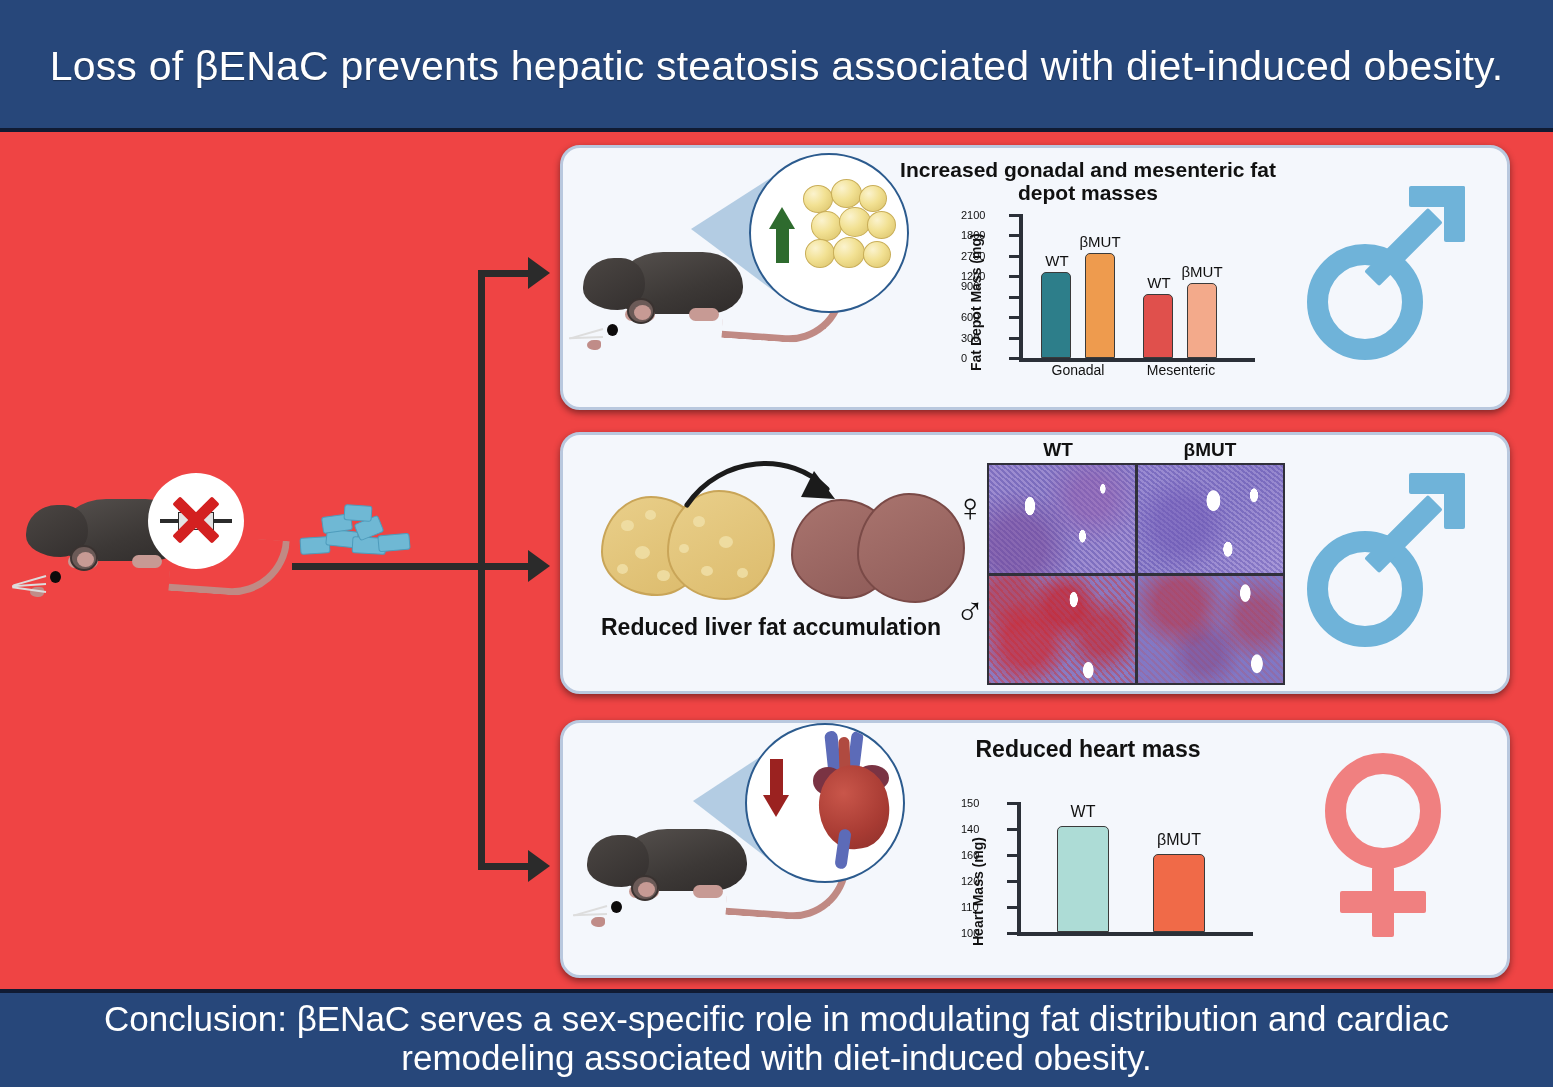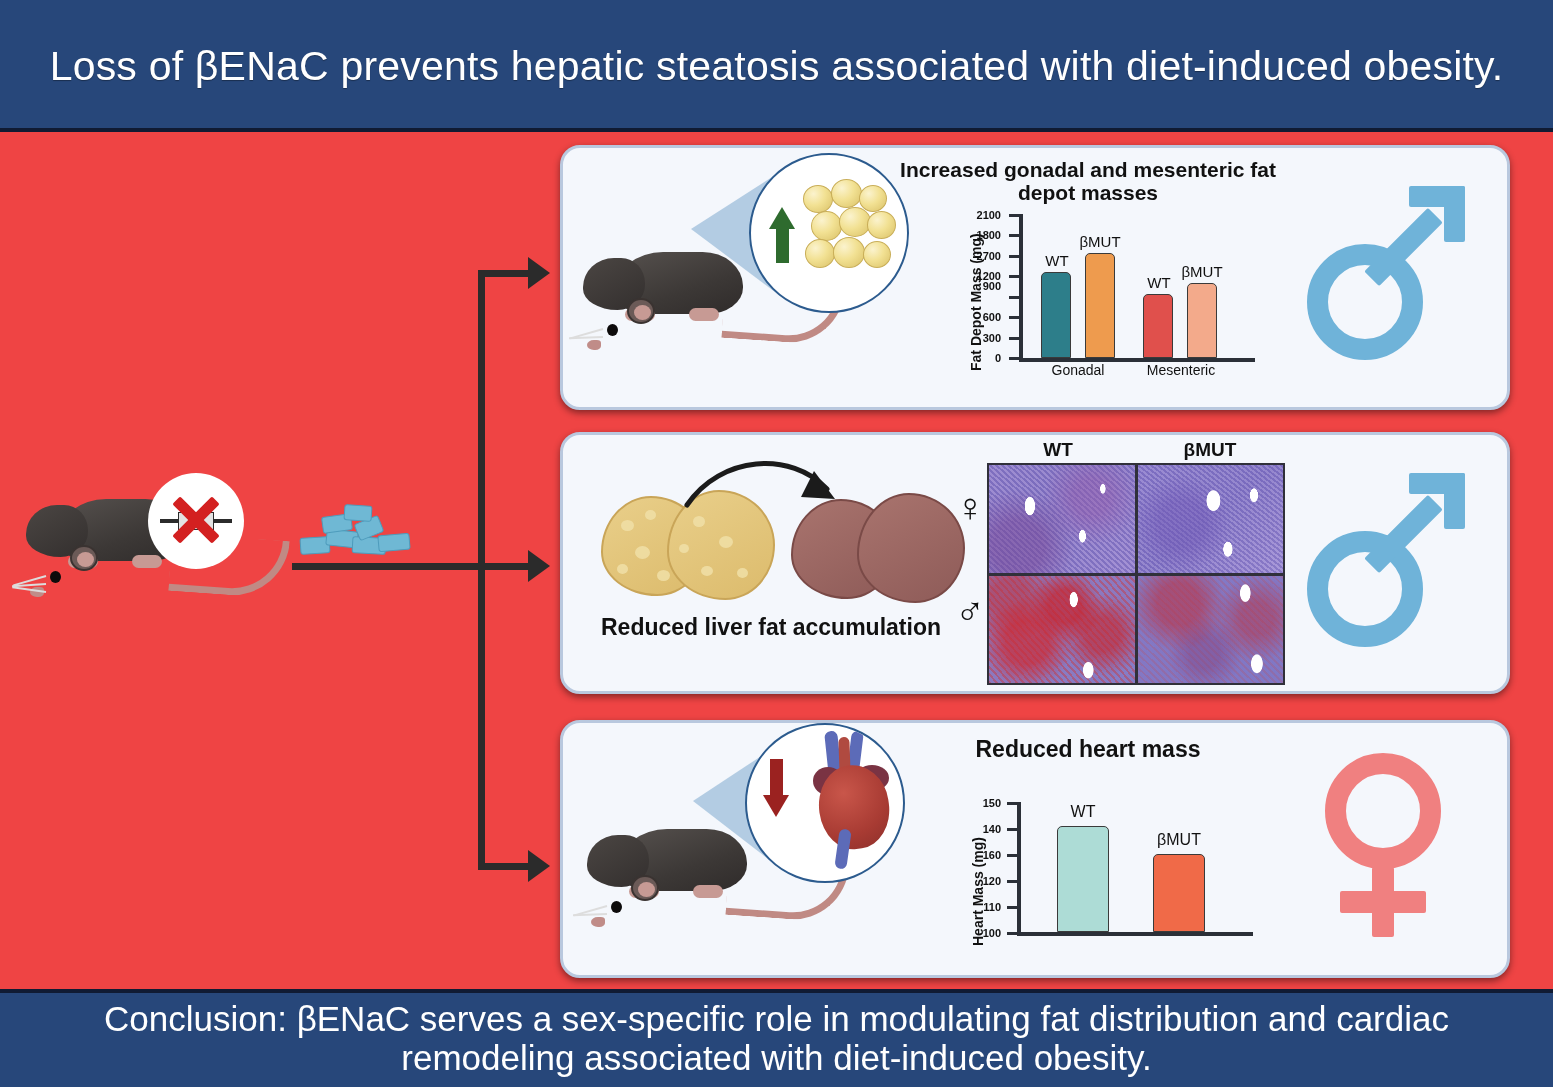--- a/index.html
+++ b/index.html
@@ -276,23 +276,22 @@
   .chart { position: absolute; }
   .y-title {
     position: absolute; transform-origin: center;
     transform: rotate(-90deg); white-space: nowrap;
     font-weight: bold; color: #111;
   }
   .axis-v { position: absolute; background: #2B3038; width: 4px; }
   .axis-h { position: absolute; background: #2B3038; height: 4px; }
   .tick { position: absolute; background: #2B3038; height: 3px; width: 11px; }
   .ticklabel {
-    position: absolute; text-align: right; color: #111;
+    position: absolute; text-align: left; color: #111;
     transform: translateY(-50%);
-    font-weight: bold;
   }
   .bar {
     position: absolute; border: 1.5px solid #3a3a3a;
     border-radius: 5px 5px 0 0;
   }
   .barlabel {
     position: absolute; text-align: center; color: #111; white-space: nowrap;
   }
   .xcat {
     position: absolute; text-align: center; color: #111; white-space: nowrap;

